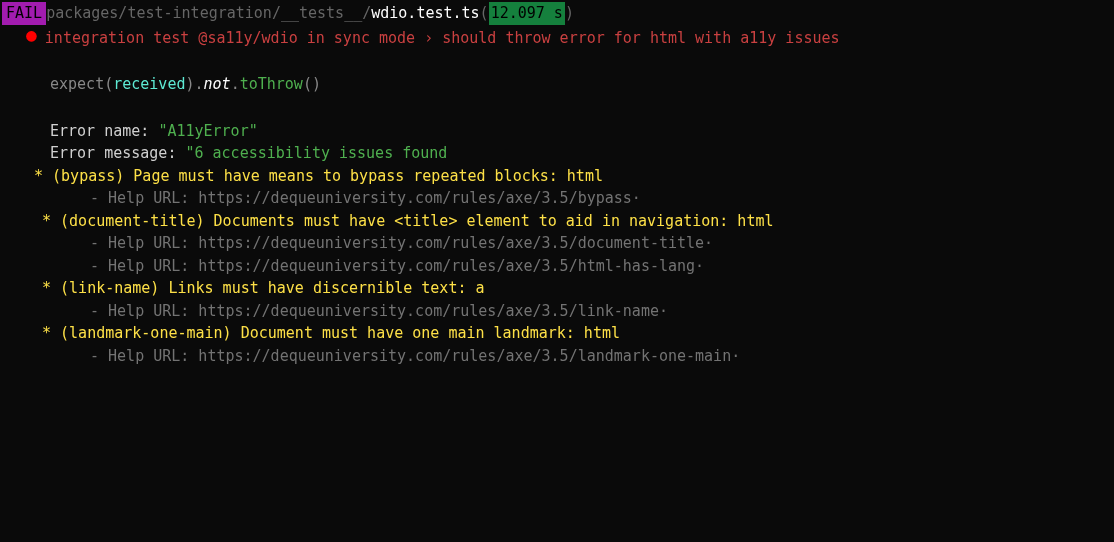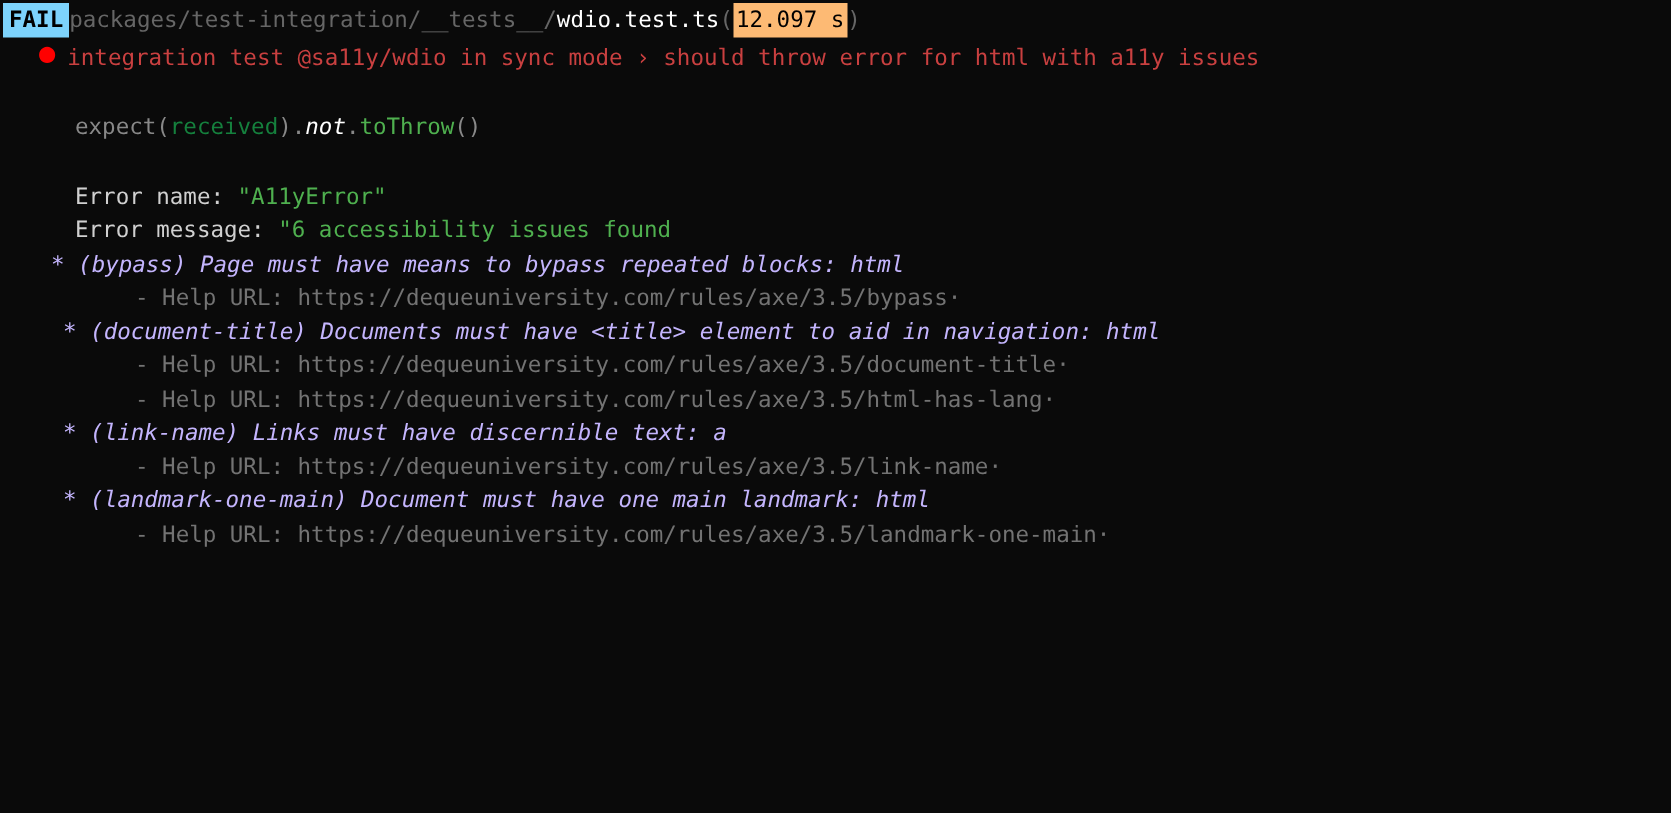--- a/index.html
+++ b/index.html
@@ -17,33 +17,33 @@
       width: 1114px;
       height: 542px;
       overflow: hidden;
     }
     .header-line {
       display: flex;
       align-items: center;
       gap: 0;
     }
     .fail-badge {
-      background: #7dd3fc;
+      background: #a21caf;
       color: #000;
       padding: 0 4px;
-      font-weight: bold;
+      font-weight: normal;
     }
     .dim {
       color: #666;
     }
     .white {
       color: #fff;
     }
     .time-badge {
-      background: #fdba74;
+      background: #15803d;
       color: #000;
       padding: 0 2px;
     }
     .test-line {
       padding-left: 24px;
       margin-top: 2px;
       color: #c94040;
       display: flex;
       align-items: baseline;
     }
@@ -53,34 +53,33 @@
       font-size: 18px;
       line-height: 0;
       position: relative;
       top: -2px;
     }
     .expect-line {
       padding-left: 48px;
       margin-top: 24px;
     }
     .tk-dim { color: #888; }
-    .tk-received { color: #15803d; }
+    .tk-received { color: #5eead4; }
     .tk-not { color: #fff; font-style: italic; }
     .tk-throw { color: #4fb04f; }
     .error-block {
       padding-left: 48px;
       margin-top: 24px;
       color: #d0d0d0;
     }
     .err-label { color: #d0d0d0; text-align: right; }
     .err-string { color: #4fb04f; }
     .issue-line {
-      color: #c4b5fd;
+      color: #fde047;
       padding-left: 40px;
-      font-style: italic;
     }
     .issue-line.first {
       padding-left: 32px;
     }
     .help-line {
       color: #737373;
       padding-left: 88px;
     }
   </style>
 </head>

